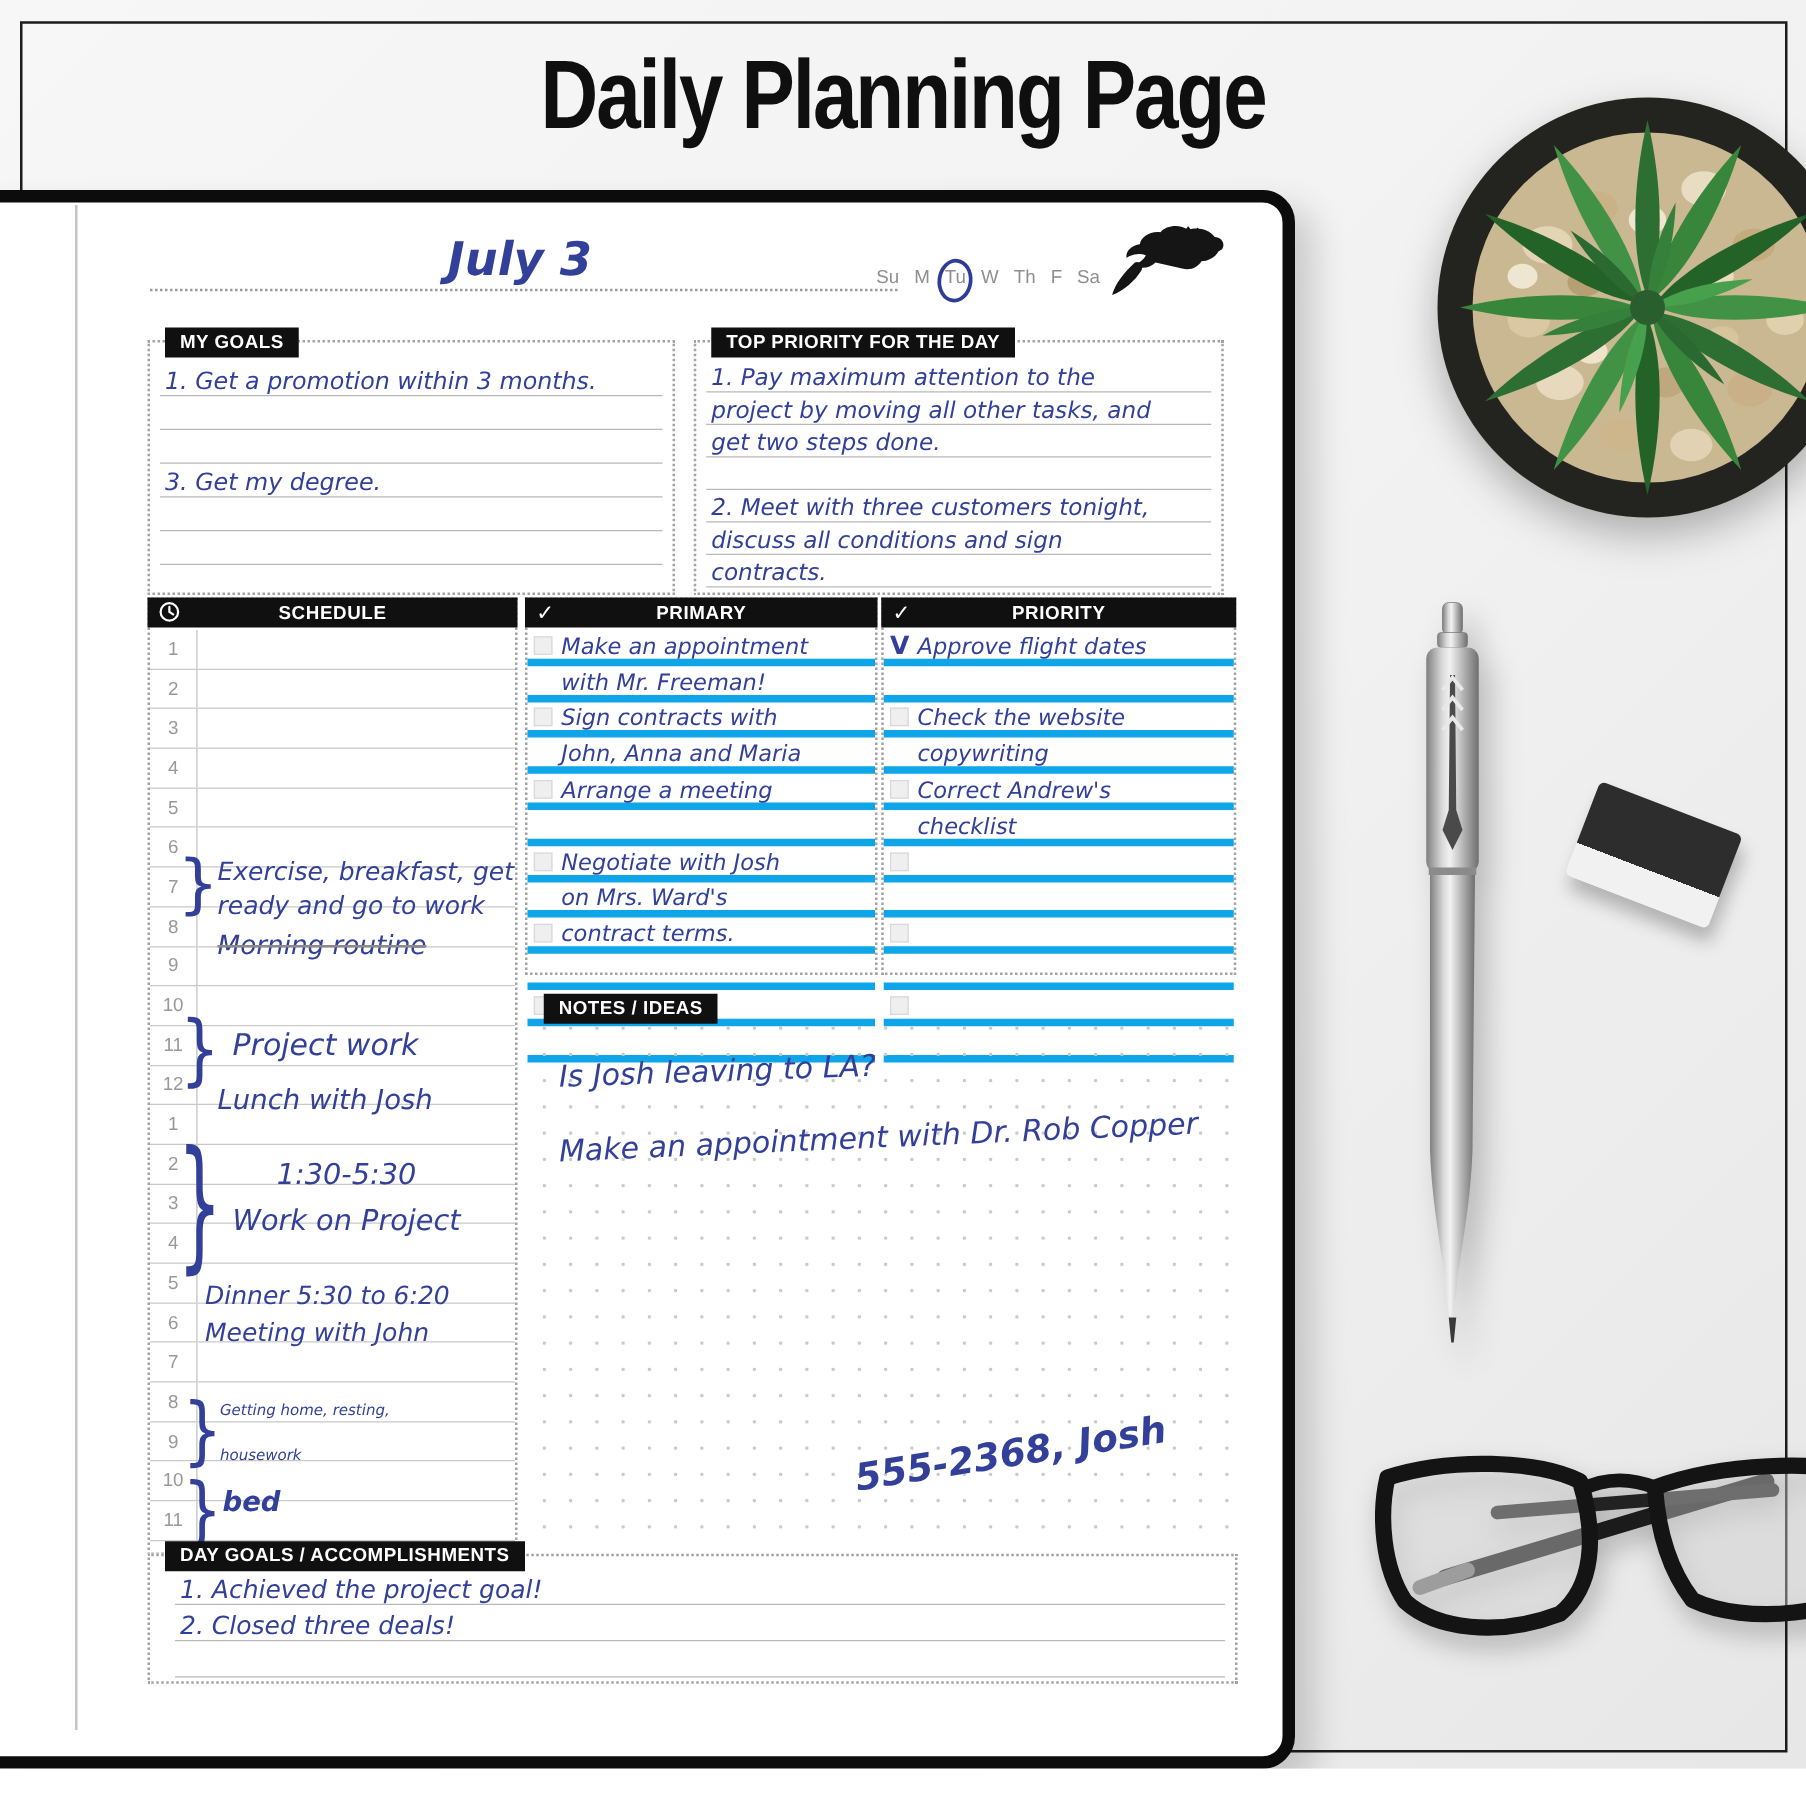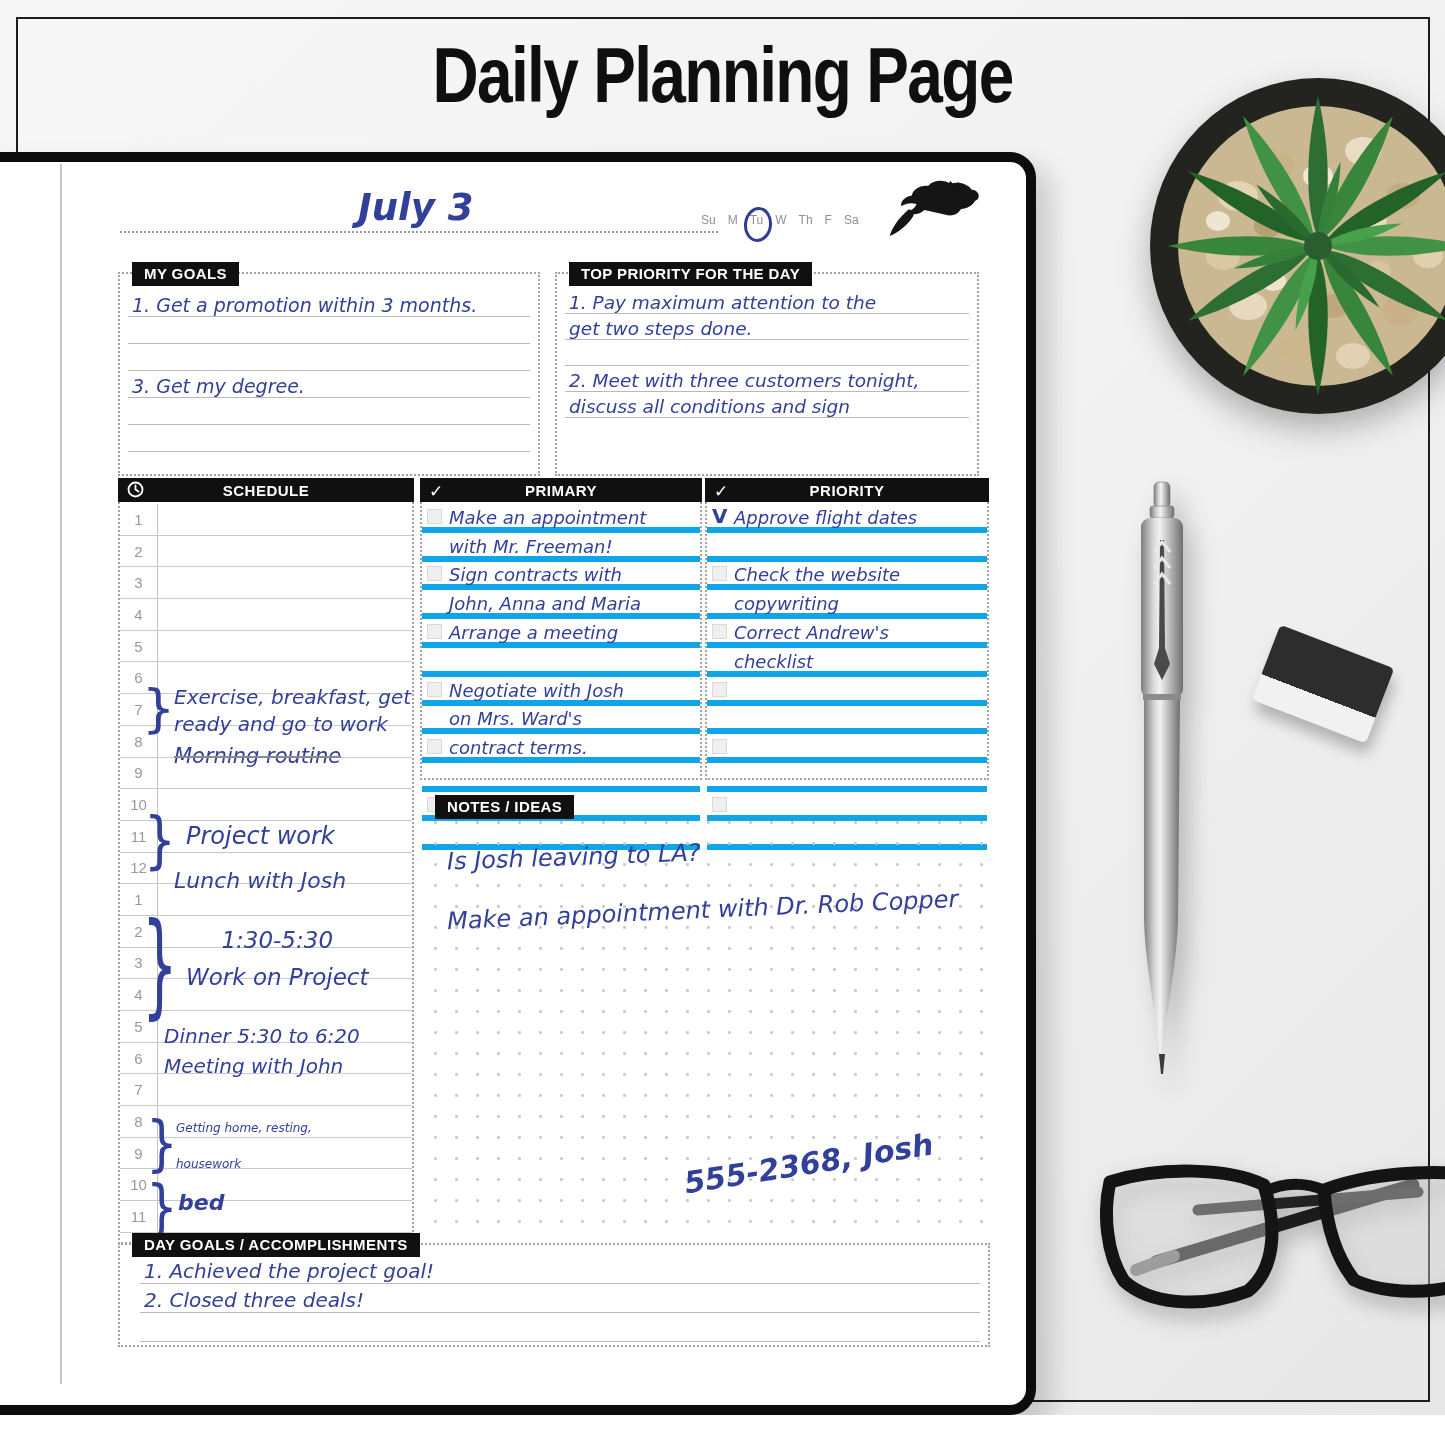--- a/index.html
+++ b/index.html
@@ -15,21 +15,21 @@
   .card{position:absolute;left:-30px;top:152px;width:1046px;height:1243px;background:#fff;
     border:10px solid #0c0c0c;border-radius:26px;z-index:2;
     box-shadow:16px 14px 26px rgba(0,0,0,.16);}
   .on-card{position:absolute;z-index:3;}
   .margin-line{left:60px;top:164px;width:1.5px;height:1220px;background:#c4c4c4;}
   
   .hand{font-family:"DejaVu Sans",sans-serif;font-style:italic;color:#32409a;}
   
   .date-dotted{left:120px;top:231px;width:598px;border-bottom:2px dotted #9a9a9a;}
   .date-value{left:358px;top:186px;font-size:37px;font-weight:600;}
-  .weekdays{left:700px;top:211px;display:flex;gap:10px;font-size:12px;color:#8f8f8f;}
+  .weekdays{left:700px;top:211px;display:flex;gap:10px;font-size:15px;color:#8f8f8f;}
   .wd{position:relative;padding:2px 1px;}
   .wd .circ{position:absolute;left:-5px;top:-4px;width:22px;height:29px;
     border:3px solid #2e3c96;border-radius:50%;transform:rotate(7deg);}
   
   .tag{position:absolute;top:-12px;left:12px;background:#101010;color:#fff;
     font-weight:bold;font-size:15px;letter-spacing:.4px;padding:3px 12px 4px;white-space:nowrap;}
   
   .dbox{border:2px dotted #a3a3a3;background:#fff;}
   .goals-box{left:118px;top:272px;width:418px;height:200px;}
   .priority-box{left:555px;top:272px;width:420px;height:200px;}
@@ -174,37 +174,43 @@
   </div>
 
   <div class="on-card dbox priority-box">
     <span class="tag">TOP PRIORITY FOR THE DAY</span>
     <div class="lines-holder" style="top:14px">
 
         <div class="prow">
           <span class="t hand">1. Pay maximum attention to the</span>
         </div>
 
+        <div class="prow">
+          <span class="t hand">project by moving all other tasks, and</span>
+        </div>
 
         <div class="prow">
           <span class="t hand">get two steps done.</span>
         </div>
 
         <div class="prow">
           <span class="t hand"></span>
         </div>
 
         <div class="prow">
           <span class="t hand">2. Meet with three customers tonight,</span>
         </div>
 
         <div class="prow">
           <span class="t hand">discuss all conditions and sign</span>
         </div>
 
+        <div class="prow">
+          <span class="t hand">contracts.</span>
+        </div>
       </div>
   </div>
 
   <div class="on-card dbox schedule-box">
     <div class="blackbar">
       <span class="hicon">
         <svg width="17" height="17" viewBox="0 0 17 17">
             <circle cx="8.5" cy="8.5" r="7" fill="none" stroke="#fff" stroke-width="1.8"></circle>
             <path d="M8.5 4.5v4l3 2" fill="none" stroke="#fff" stroke-width="1.8" stroke-linecap="round"></path>
           </svg>

